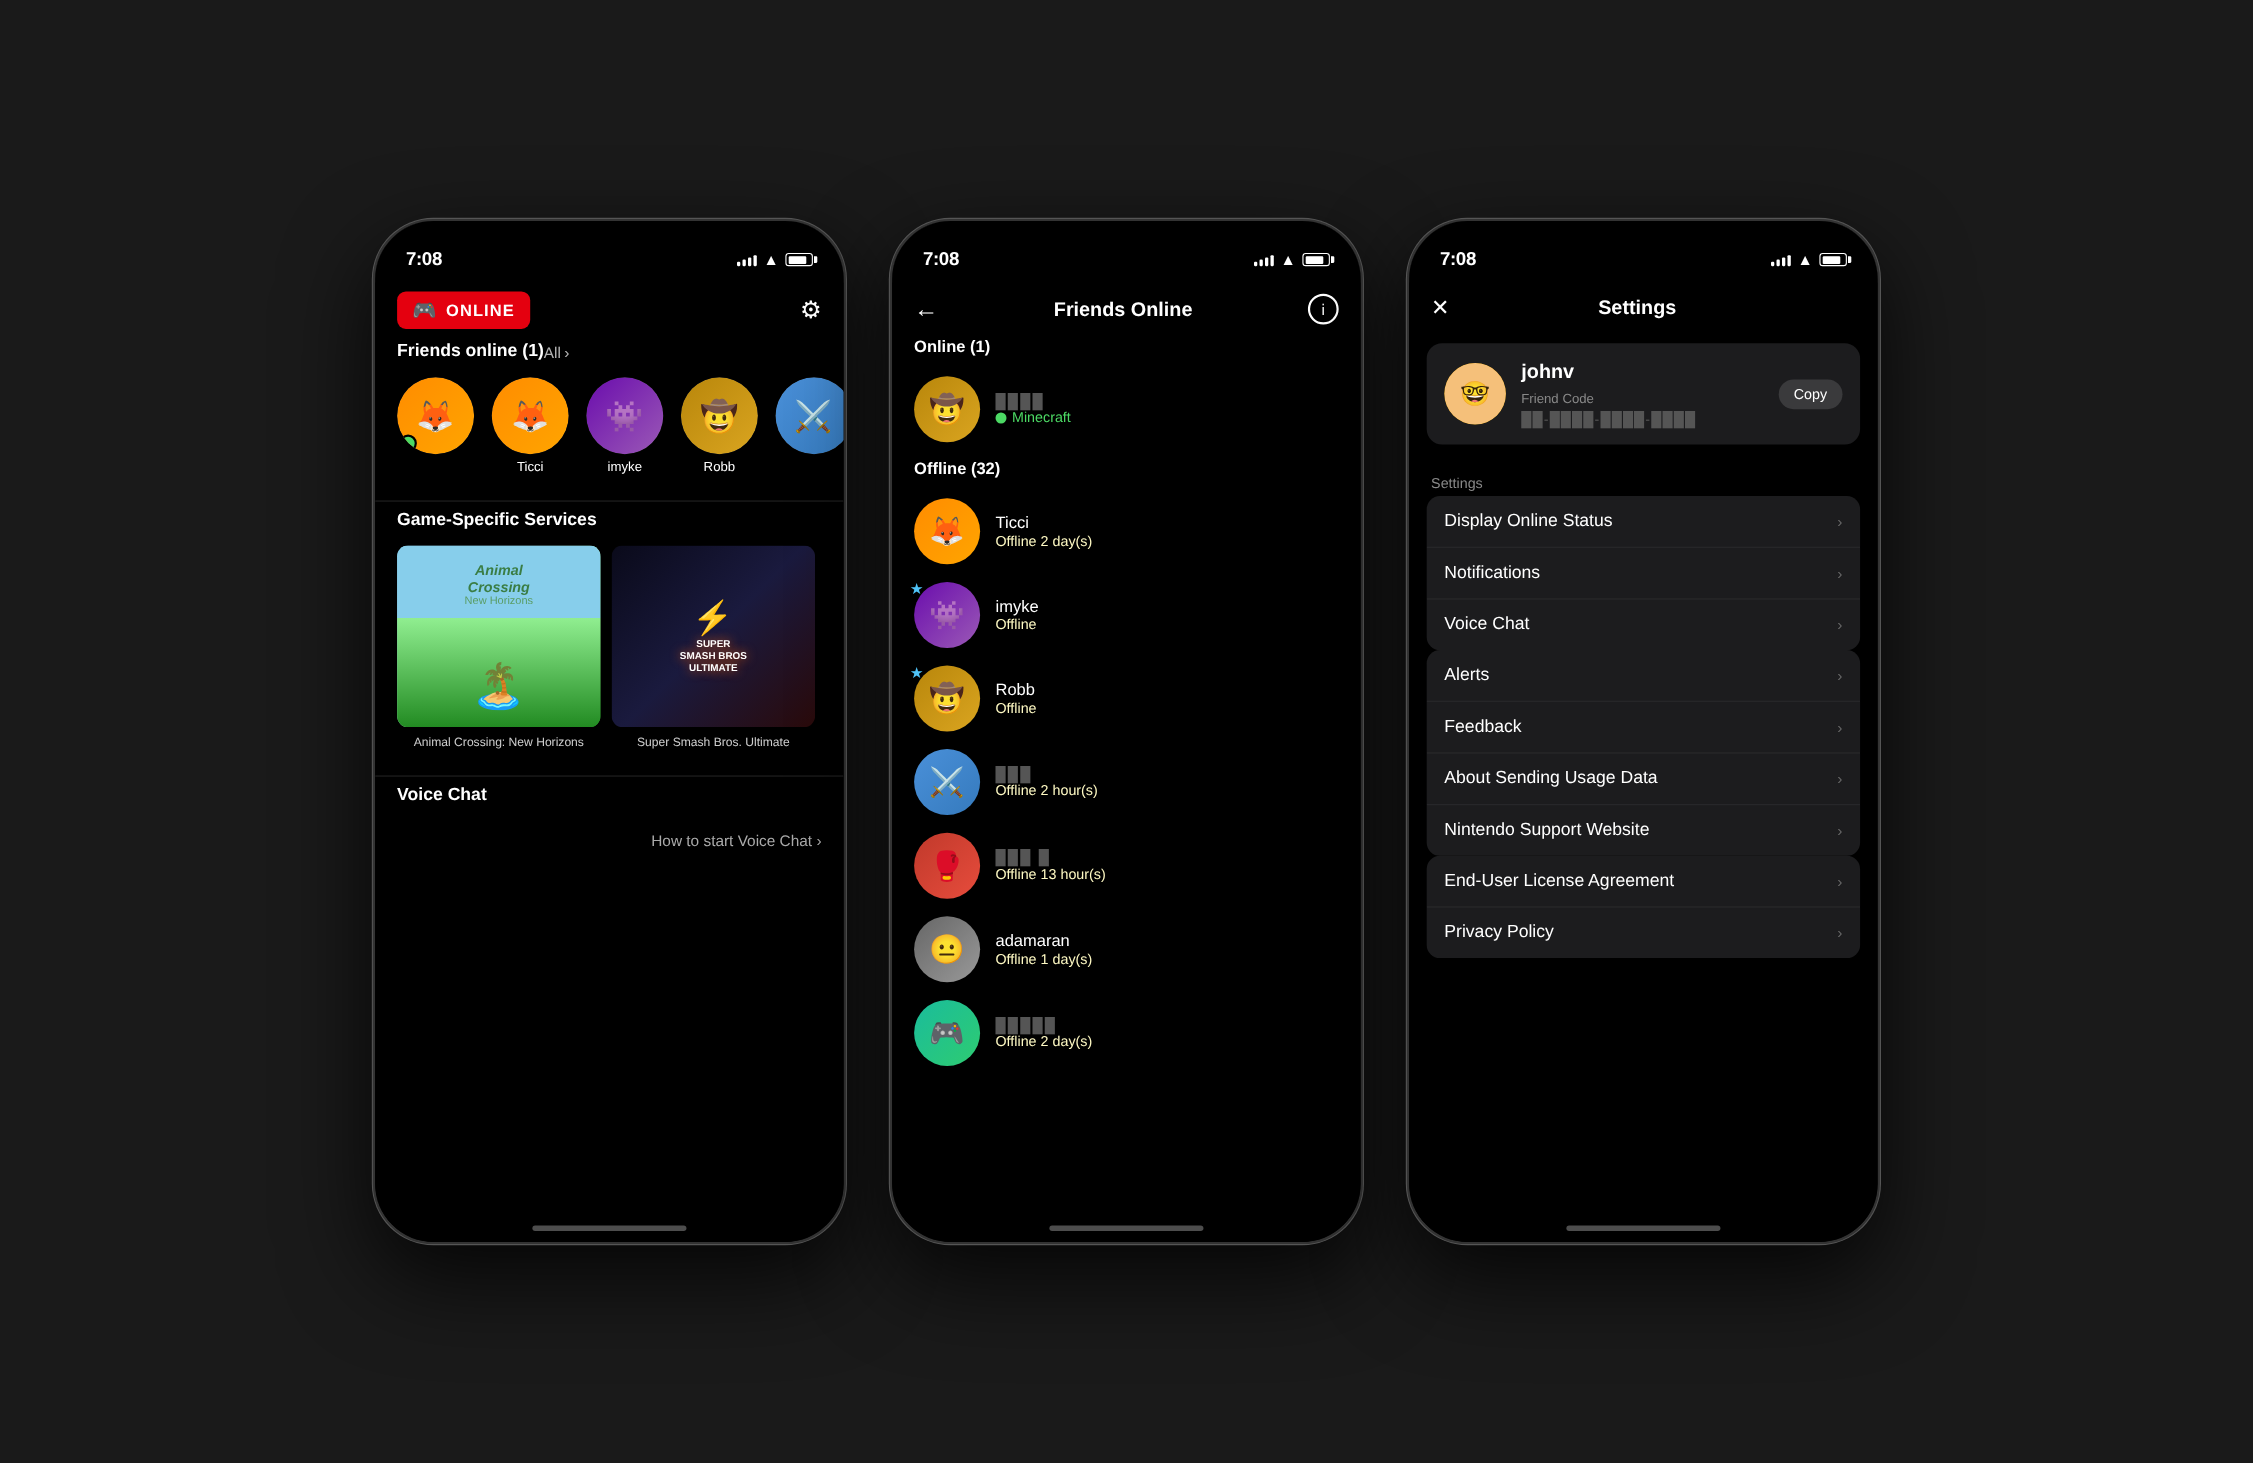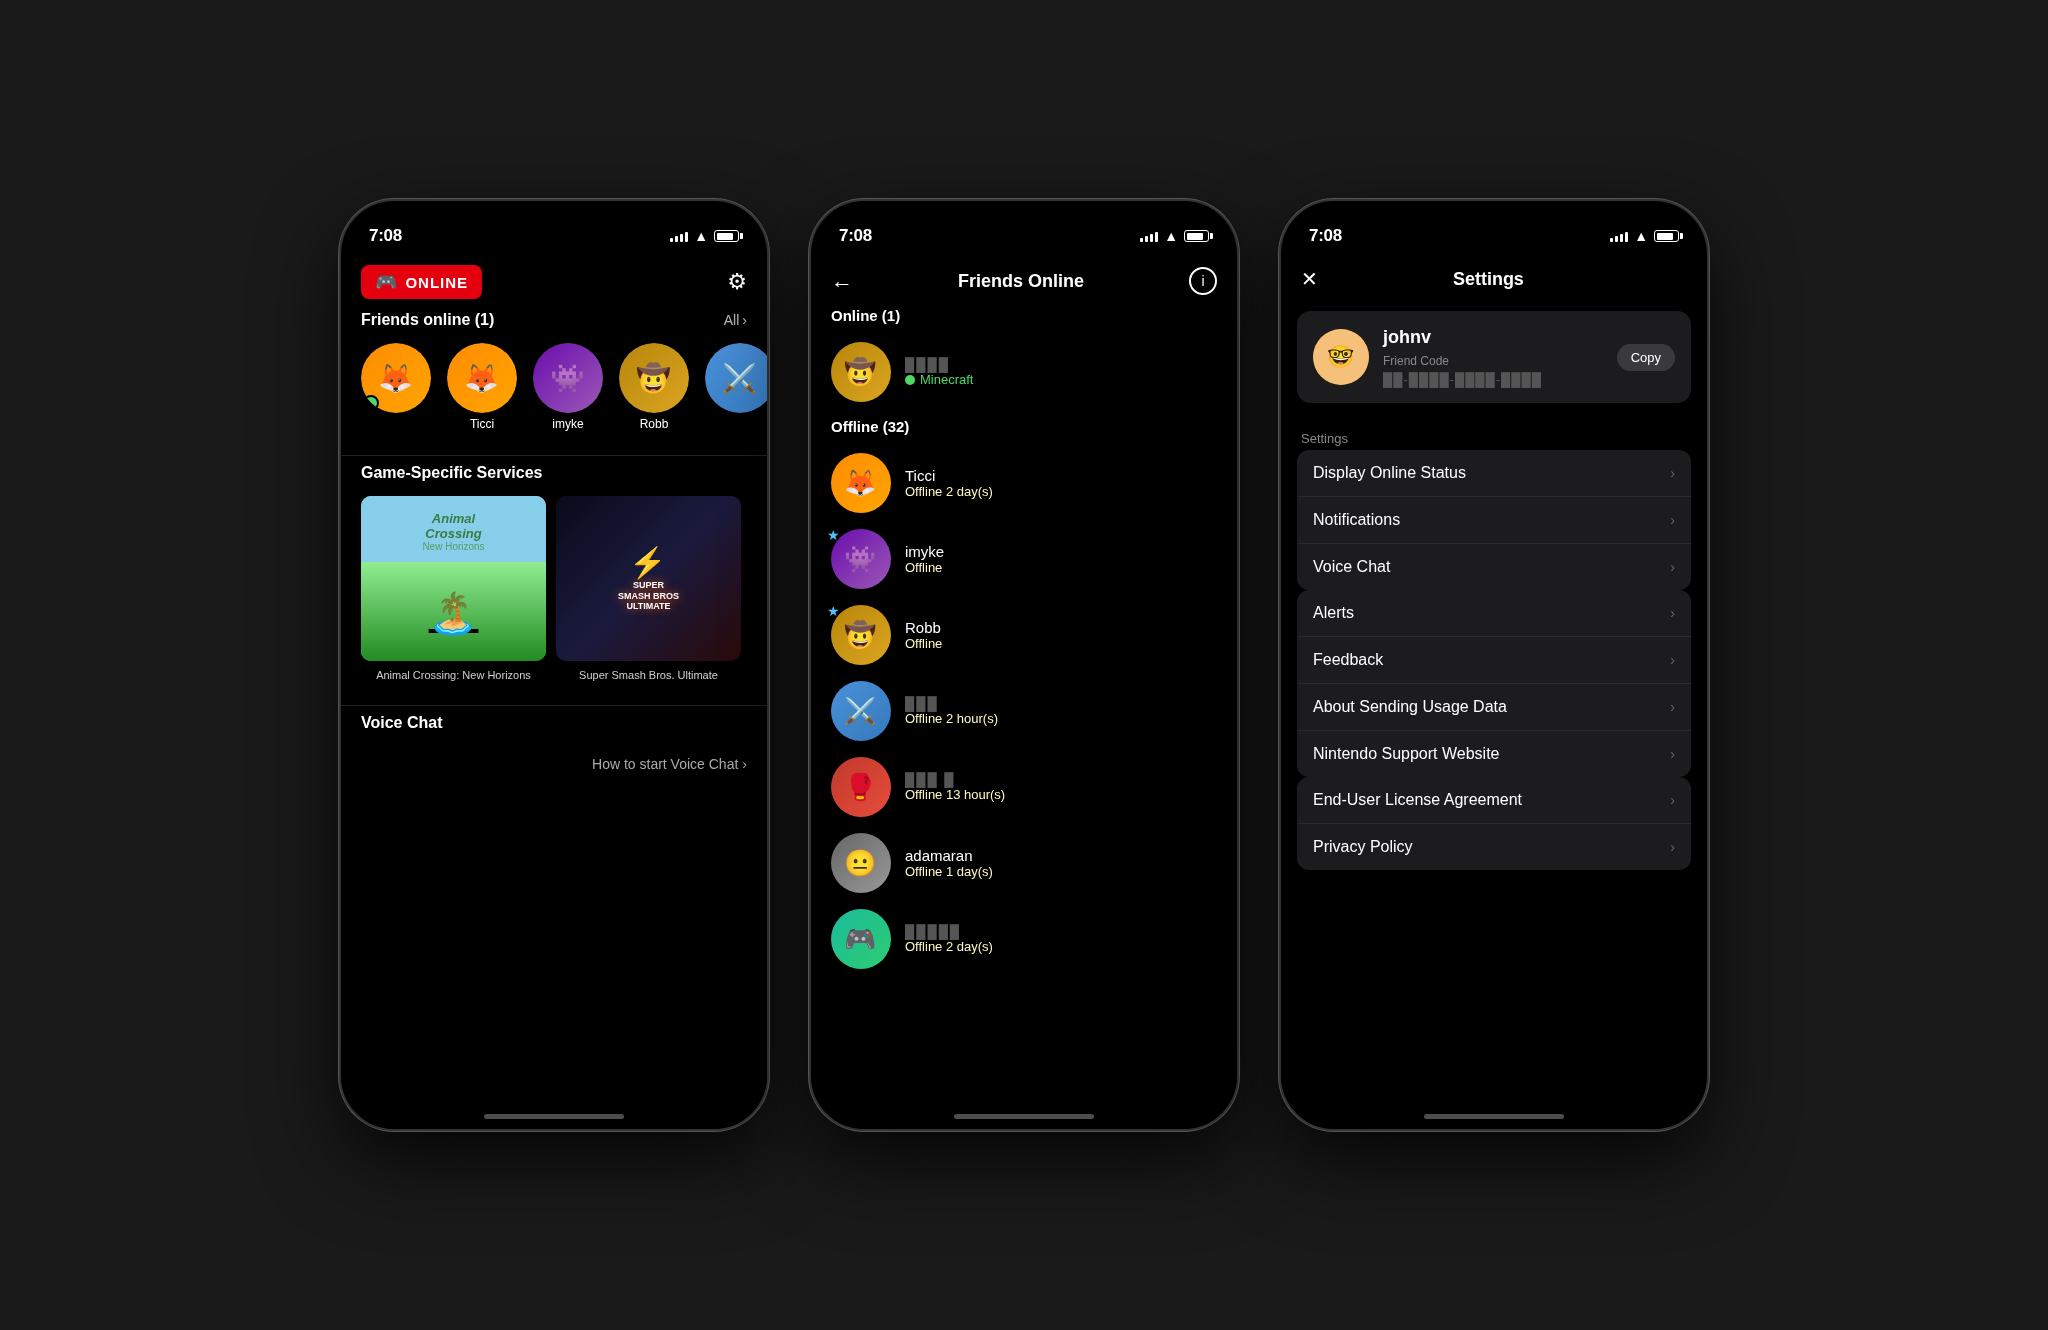--- a/index.html
+++ b/index.html
@@ -143,21 +143,20 @@
     .gear-icon-btn {
       color: #fff;
       font-size: 22px;
       cursor: pointer;
     }
     .s1-section {
       padding: 0 20px 16px;
     }
     .s1-section-header {
       display: flex;
-      justify-content: space-between;
       align-items: center;
       margin-bottom: 14px;
     }
     .s1-section-title {
       color: #fff;
       font-size: 16px;
       font-weight: 600;
     }
     .s1-all-link {
       color: #fff;
@@ -558,23 +557,22 @@
 
     
     .ac-art {
       width: 100%;
       height: 100%;
       background: linear-gradient(180deg, #87CEEB 0%, #87CEEB 40%, #90EE90 40%, #228B22 100%);
       display: flex;
       flex-direction: column;
       align-items: center;
       justify-content: flex-end;
-      padding-bottom: 24px;
+      padding-bottom: 14px;
       position: relative;
-      text-decoration: underline;
     }
     .ac-title {
       position: absolute;
       top: 15px;
       left: 10px;
       right: 10px;
       text-align: center;
     }
 
     .ssb-art {

